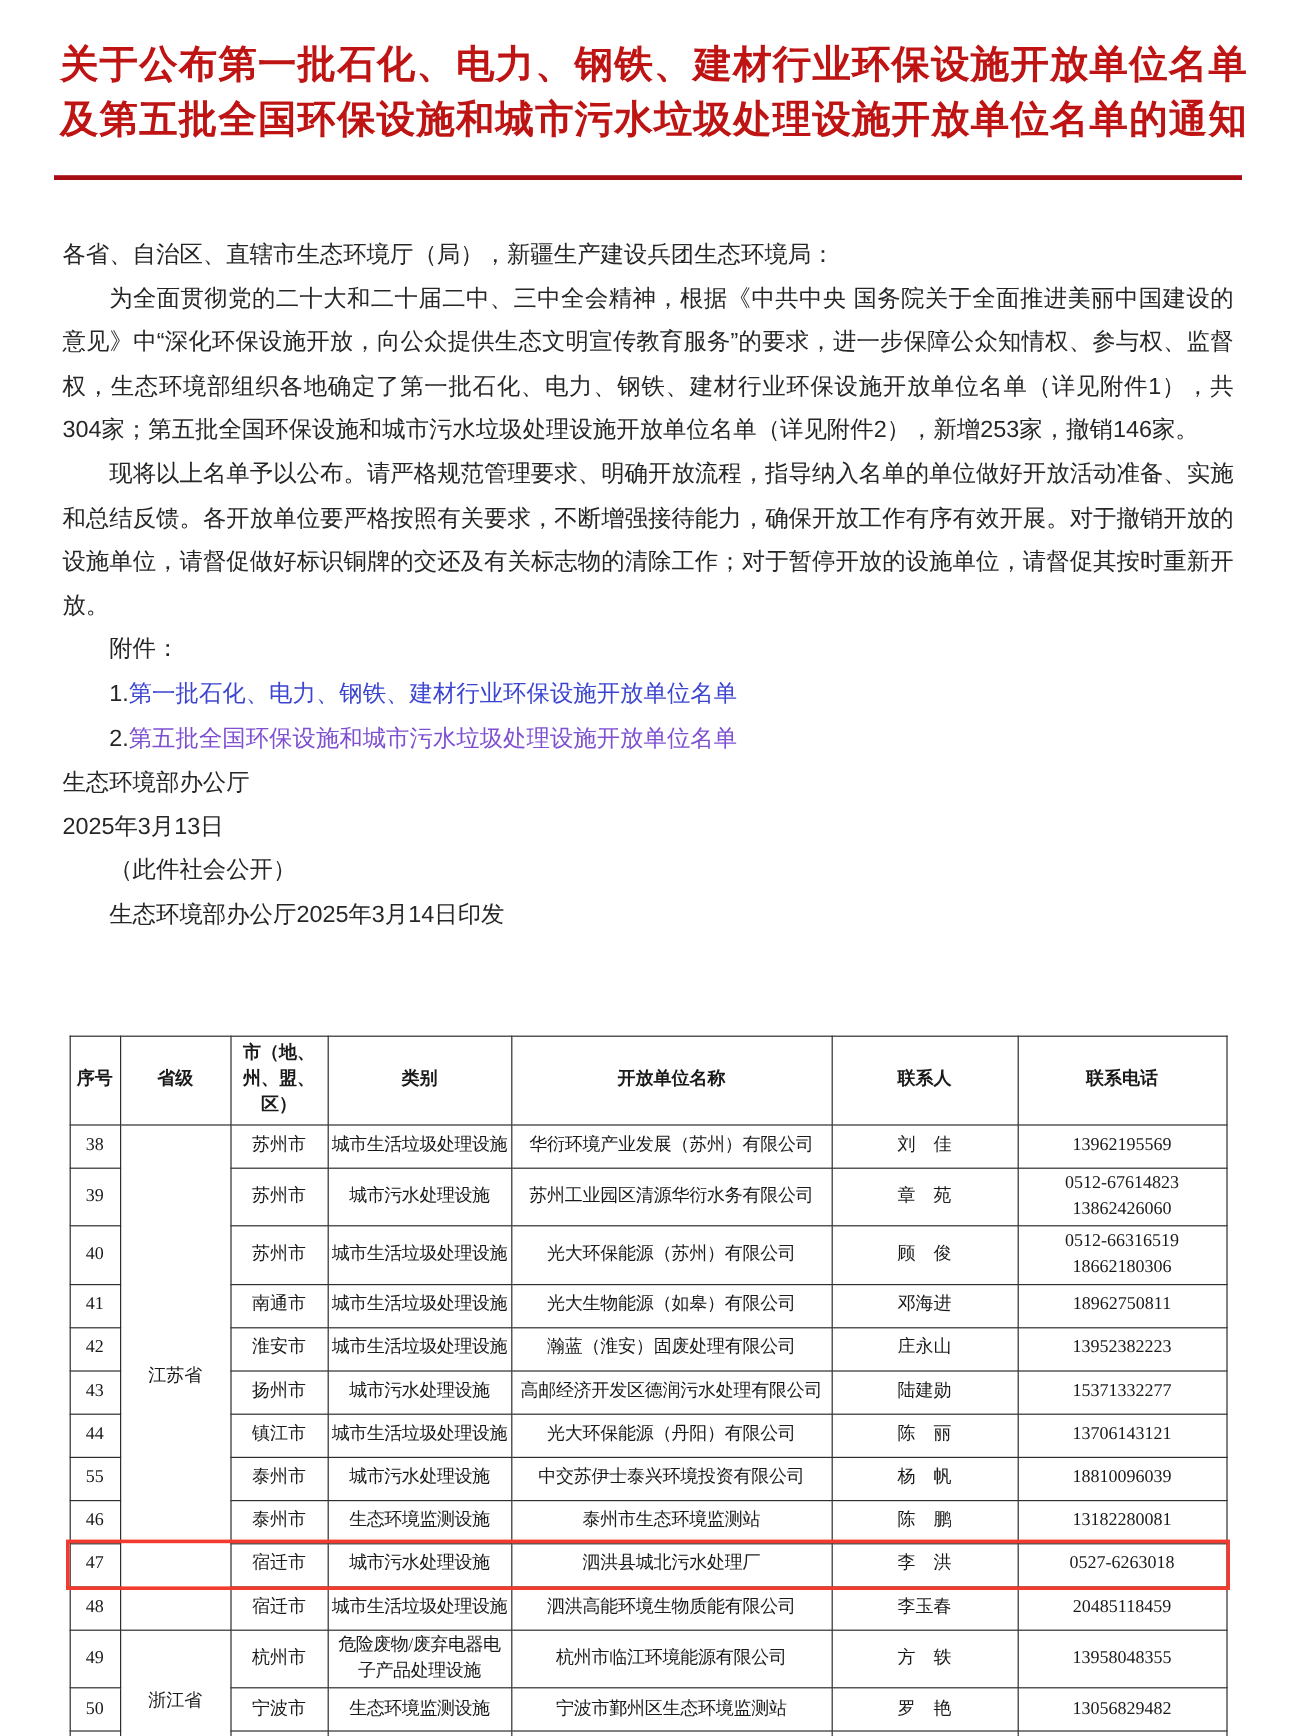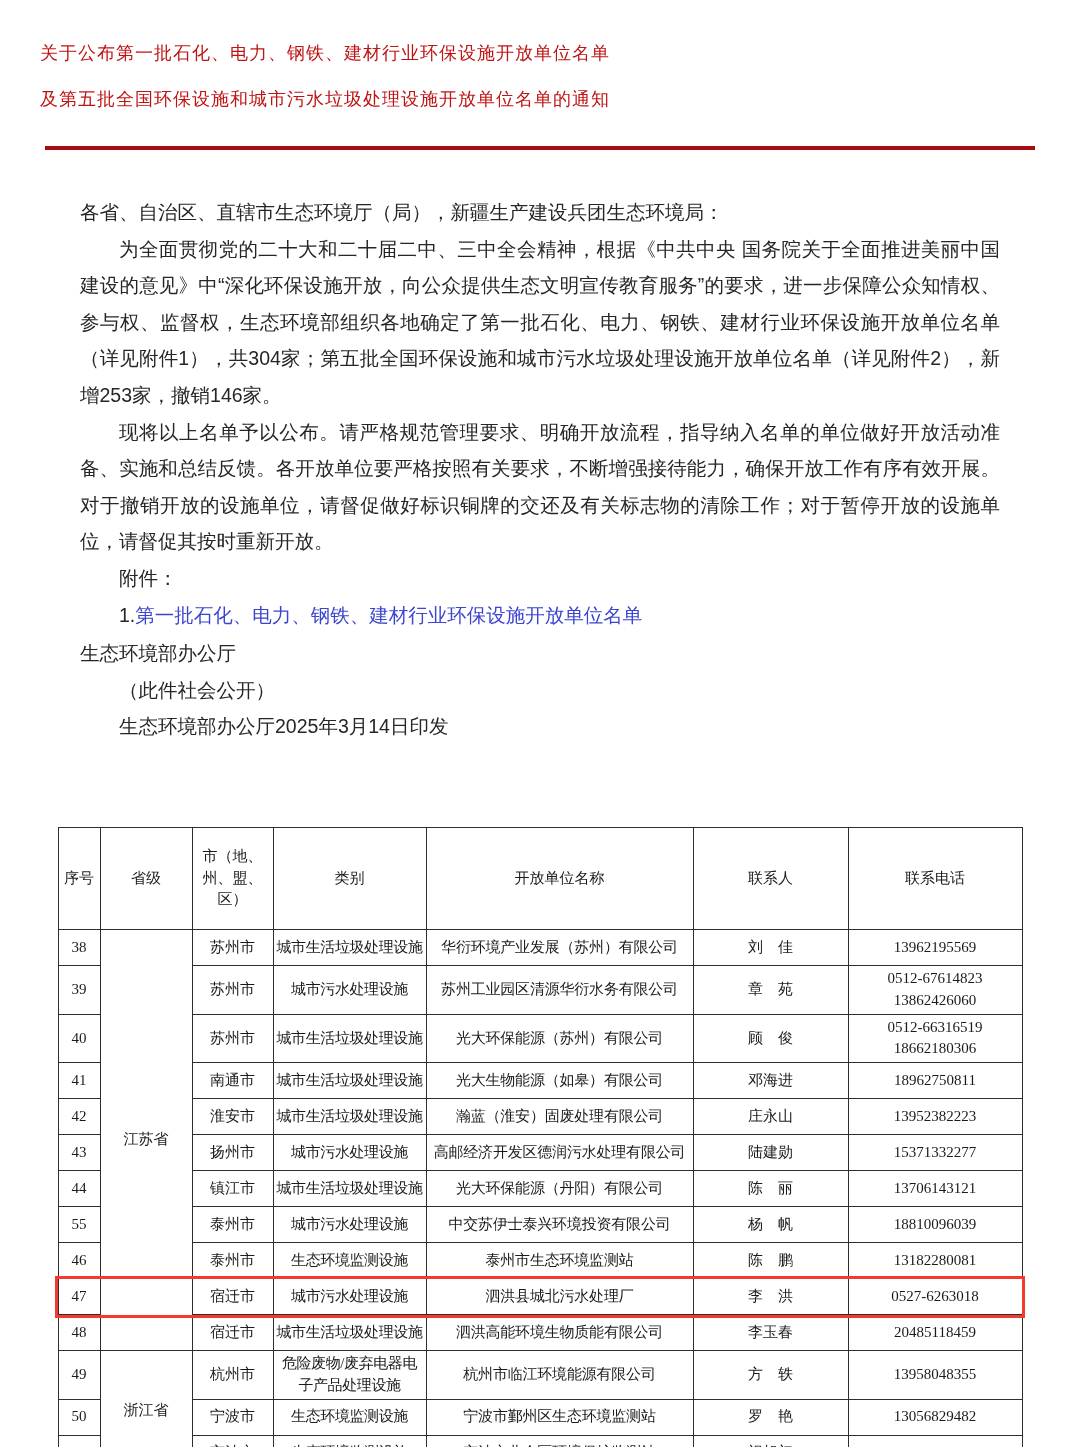--- a/index.html
+++ b/index.html
@@ -7,34 +7,34 @@
     position:relative;
     width:1080px;
     height:1447px;
     background:#ffffff;
     overflow:hidden;
     font-family:"Liberation Sans","DejaVu Sans",sans-serif;
     color:#262626;
   }
   .title{
     margin:30px 40px 0;
-    text-align:left;
-    font-weight:400;
-    font-size:18px;
+    text-align:right;
+    font-weight:700;
+    font-size:32px;
     line-height:46px;
     letter-spacing:1px;
     color:var(--title-red,#bf1414);
   }
   .title-rule{
     height:4px;
     background:var(--rule-red,#a50d12);
     margin:24px 45px 0;
   }
   .content{
-    margin:44px 80px 0;
+    margin:44px 52px 0;
     font-size:19.5px;
     line-height:36.6px;
     text-align:justify;
   }
   .content p{margin:0;}
   .ind{text-indent:2em;}
   .right{text-align:left;}
   a.att-link{text-decoration:none;cursor:pointer;}
   a.blue{color:var(--link-blue,#3c45d0);font-family:Liberation Mono, monospace;}
   a.purple{color:var(--link-visited-purple,#7e4fd1);}
@@ -50,24 +50,24 @@
     color:#1a1a1a;
   }
   table.units th, table.units td{
     border:1px solid #2e2e2e;
     text-align:center;
     vertical-align:middle;
     padding:2px 2px;
     overflow:hidden;
   }
   table.units th{
-    font-weight:400;
+    font-weight:700;
     height:46px;
     line-height:1.45;
-    padding:18px 1px;
+    padding:4px 1px;
   }
   table.units td{
     height:31px;
     line-height:1.45;
   }
   td.cat{letter-spacing:-0.4px;padding:2px 0;}
   td.unit{letter-spacing:-0.2px;padding:2px 1px;}
   tr.hl{outline:3px solid var(--highlight-red,#f23b2e);outline-offset:0px;}
 </style>
 </head>
@@ -81,21 +81,23 @@
   </div>
 
   <div class="title-rule"></div>
 
   <div class="content">
     <p>各省、自治区、直辖市生态环境厅（局），新疆生产建设兵团生态环境局：</p>
     <p class="ind">为全面贯彻党的二十大和二十届二中、三中全会精神，根据《中共中央 国务院关于全面推进美丽中国建设的意见》中“深化环保设施开放，向公众提供生态文明宣传教育服务”的要求，进一步保障公众知情权、参与权、监督权，生态环境部组织各地确定了第一批石化、电力、钢铁、建材行业环保设施开放单位名单（详见附件1），共304家；第五批全国环保设施和城市污水垃圾处理设施开放单位名单（详见附件2），新增253家，撤销146家。</p>
     <p class="ind">现将以上名单予以公布。请严格规范管理要求、明确开放流程，指导纳入名单的单位做好开放活动准备、实施和总结反馈。各开放单位要严格按照有关要求，不断增强接待能力，确保开放工作有序有效开展。对于撤销开放的设施单位，请督促做好标识铜牌的交还及有关标志物的清除工作；对于暂停开放的设施单位，请督促其按时重新开放。</p>
     <p class="ind">附件：</p>
     <p class="ind"><span class="att-num">1.</span><a class="att-link blue">第一批石化、电力、钢铁、建材行业环保设施开放单位名单</a></p>
+    <p class="ind"><span class="att-num">2.</span><a class="att-link purple">第五批全国环保设施和城市污水垃圾处理设施开放单位名单</a></p>
     <p class="right">生态环境部办公厅</p>
+    <p class="right">2025年3月13日</p>
     <p class="ind">（此件社会公开）</p>
     <p class="ind">生态环境部办公厅2025年3月14日印发</p>
   </div>
 
   <table class="units">
     <colgroup>
         <col style="width: 42px;">
         <col style="width: 92px;">
         <col style="width: 81px;">
         <col style="width: 153px;">

